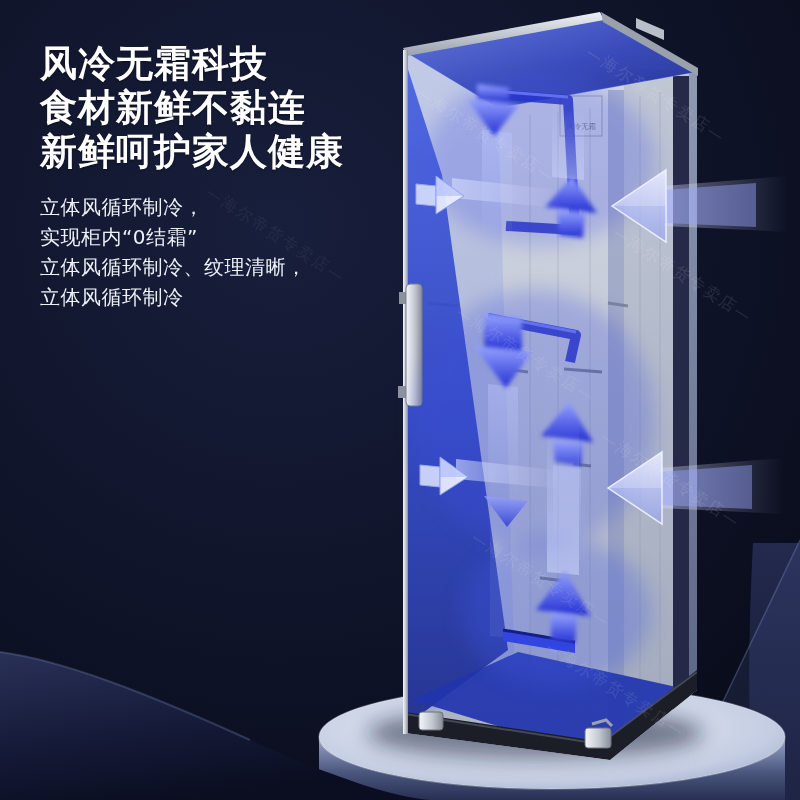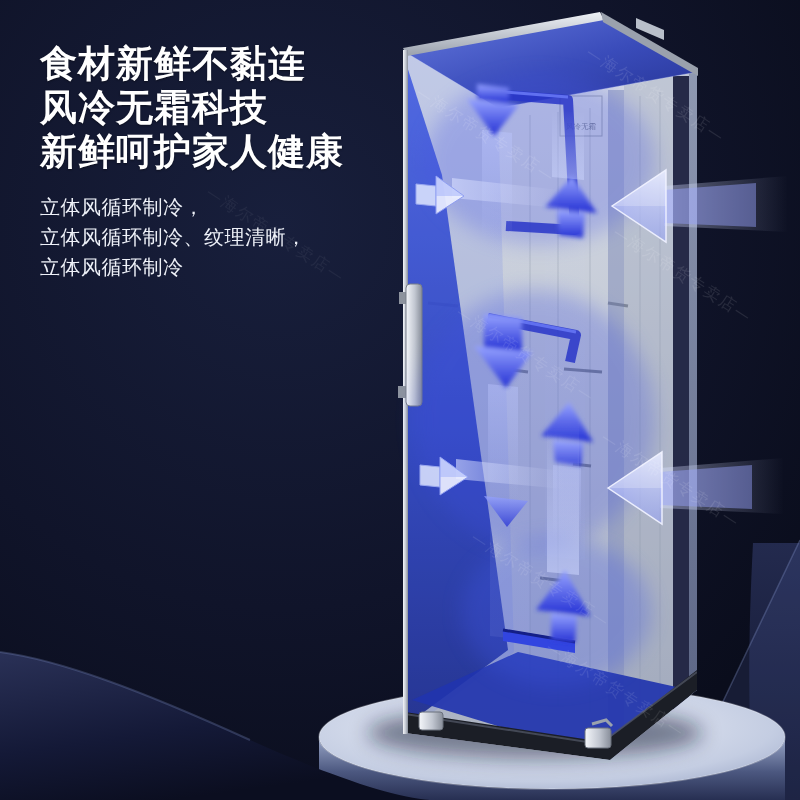--- a/index.html
+++ b/index.html
@@ -288,24 +288,25 @@
           <text class="wm-text" opacity=".10">—海尔帝货专卖店—</text>
         </g>
     <g transform="translate(545,650) rotate(33)">
           <text class="wm-text" opacity=".09">—海尔帝货专卖店—</text>
         </g>
   </g>
 </svg>
 
 <div class="copy">
   <h1 class="headline">
+    <span class="line">风冷无霜科技</span>
     <span class="line">食材新鲜不黏连</span>
-    <span class="line">风冷无霜科技</span>
     <span class="line">新鲜呵护家人健康</span>
   </h1>
   <p class="desc">
     <span class="line">立体风循环制冷，</span>
+    <span class="line">实现柜内“0结霜”</span>
     <span class="line">立体风循环制冷、纹理清晰，</span>
     <span class="line">立体风循环制冷</span>
   </p>
 </div>
 
 </div>
 
 </body></html>

